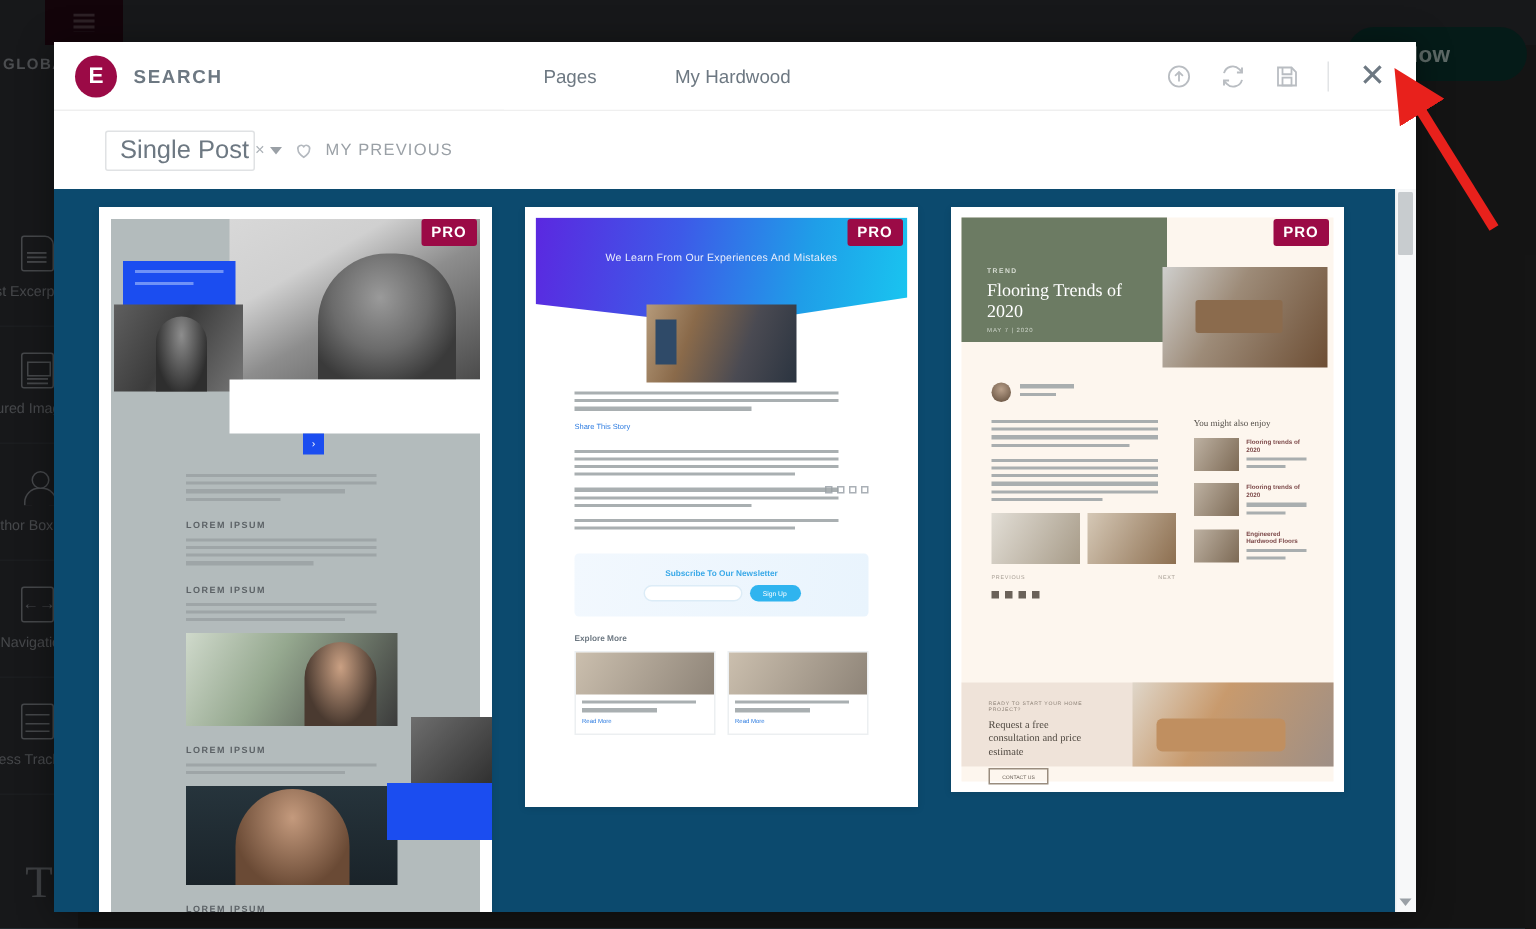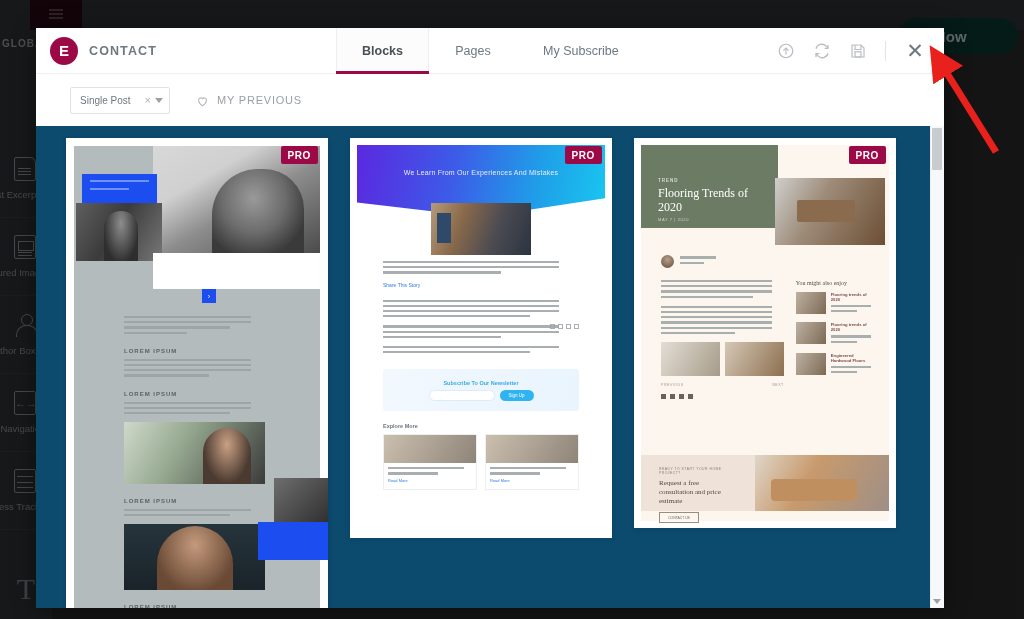--- a/index.html
+++ b/index.html
@@ -164,21 +164,21 @@
   
   .toolbar {
     height: 52px; min-height: 52px; display: flex; align-items: center;
     padding: 0 34px 0 34px; background: #fff; position: relative;
   }
   .select-box {
     width: 100px; height: 27px; border: 1px solid #e0e2e4; border-radius: 2px;
     display: flex; align-items: center; padding: 0 6px 0 9px; gap: 4px;
     background: #fff; cursor: pointer;
   }
-  .select-label { font-size: 10px; color: #6d7882; flex: 1; white-space: nowrap; }
+  .select-label { font-size: 17px; color: #6d7882; flex: 1; white-space: nowrap; }
   .select-clear { font-size: 11px; color: #aab0b6; cursor: pointer; }
   .select-caret {
     width: 0; height: 0; border-left: 4px solid transparent; border-right: 4px solid transparent;
     border-top: 5px solid #9aa0a6; cursor: pointer;
   }
   .favorites {
     display: flex; align-items: center; gap: 8px; margin-left: 26px; cursor: pointer;
   }
   .heart-icon { width: 13px; height: 13px; color: #b4b9bf; }
   .heart-icon svg { width: 100%; height: 100%; }
@@ -451,32 +451,29 @@
 
   <div class="overlay"></div>
 
   <div class="modal">
 
     <div class="modal-header">
       <div class="brand">
         <div class="brand-logo">
           <span class="glyph">E</span>
         </div>
-        <div class="brand-title">CONTACT</div>
+        <div class="brand-title">SEARCH</div>
       </div>
 
       <div class="tabs">
-        <div class="tab active">
-          <span>Blocks</span>
-        </div>
         <div class="tab">
           <span>Pages</span>
         </div>
         <div class="tab">
-          <span>My Subscribe</span>
+          <span>My Hardwood</span>
         </div>
       </div>
 
       <div class="header-actions">
         <div class="hicon">
           <svg viewBox="0 0 24 24" fill="none" stroke="currentColor" stroke-width="1.6">
             <circle cx="12" cy="12" r="9"></circle>
               <path d="M12 16.5V8"></path>
               <path d="M8.5 11.5L12 8l3.5 3.5"></path>
           </svg>

